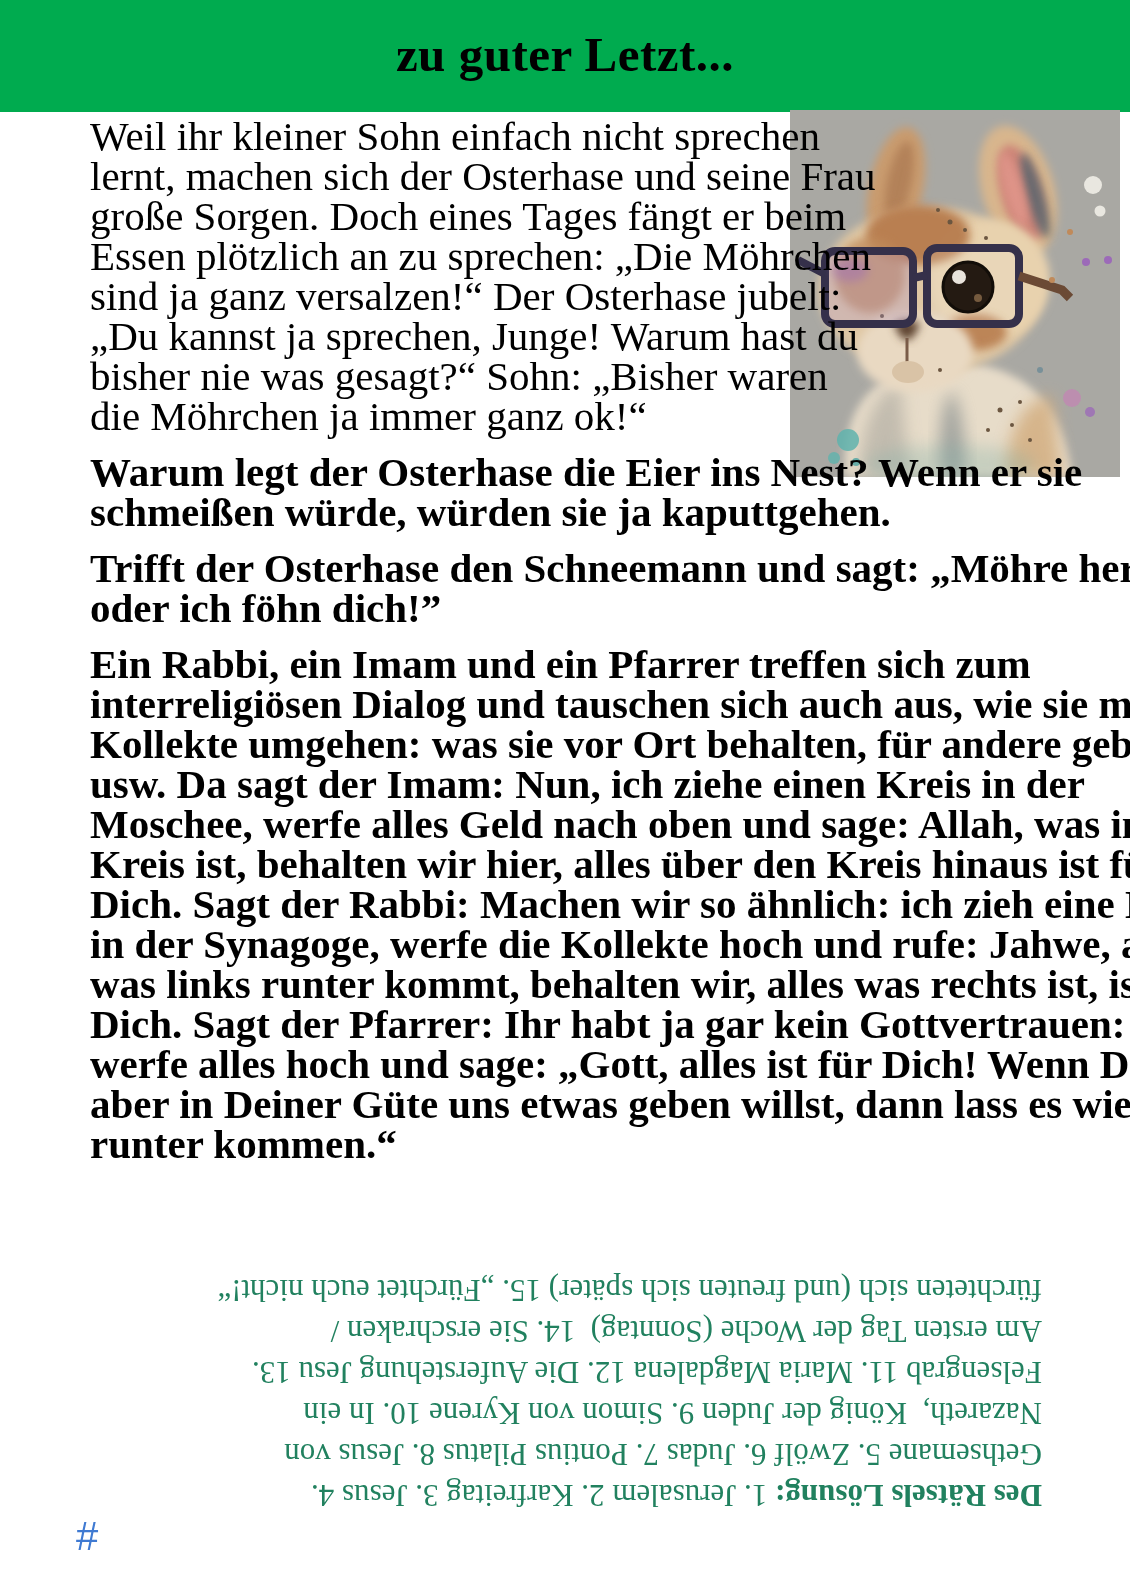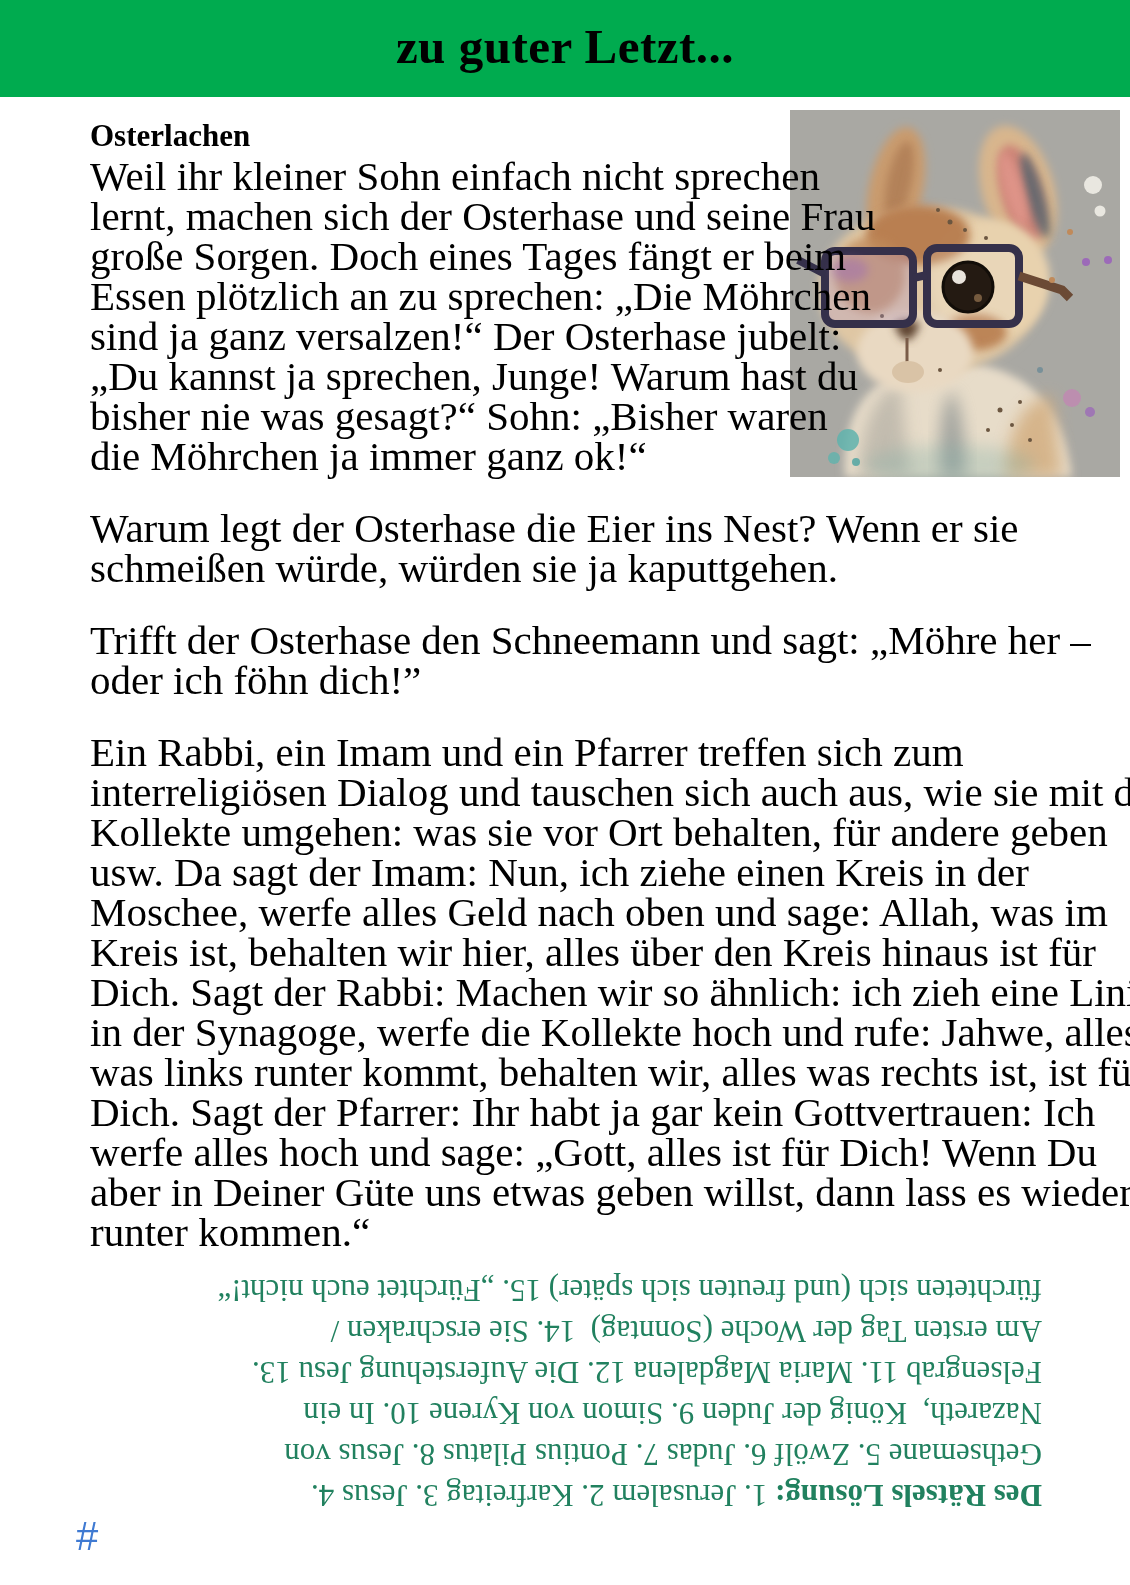--- a/index.html
+++ b/index.html
@@ -5,21 +5,21 @@
   html,body{margin:0;padding:0;background:#ffffff;}
   .page{
     position:relative;
     width:1130px;height:1585px;
     background:#ffffff;
     overflow:hidden;
     font-family:"Liberation Serif", serif;
     color:#000;
   }
   .banner{
-    position:absolute;left:0;top:0;width:1130px;height:97px;
+    position:absolute;left:0;top:0;width:1130px;height:112px;
     background:#00ab4f;
     display:flex;align-items:center;justify-content:center;
   }
   .banner-title{
     font-weight:bold;
     font-size:49px;
     line-height:1;
     margin-top:-4px;
     color:#000;
     letter-spacing:0.5px;
@@ -29,21 +29,21 @@
   }
   .article{
     position:absolute;left:90px;top:116px;width:1000px;
   }
   .heading{
     font-weight:bold;font-size:31px;line-height:40px;white-space:pre;
   }
   .para{
     font-size:41px;line-height:40px;white-space:pre;margin:0;
   }
-  .para.gap{margin-top:32px;}
+  .para.gap{margin-top:16px;font-weight:bold;}
   .solution{
     position:absolute;left:88px;top:1270px;width:954px;
     transform:rotate(180deg);
     color:#21815f;
     font-size:31px;line-height:41px;
     text-align:left;
   }
   .sol-line{white-space:pre;}
   .sol-label{font-weight:bold;}
   .hash-mark{
@@ -139,21 +139,20 @@
       <circle cx="282" cy="288" r="9" fill="#c08ab2" opacity="0.85"></circle>
       <circle cx="300" cy="302" r="5" fill="#9c6ab8" opacity="0.8"></circle>
       <circle cx="58" cy="330" r="11" fill="#5fb3ad" opacity="0.85"></circle>
       <circle cx="44" cy="348" r="6" fill="#5fb3ad" opacity="0.8"></circle>
       <circle cx="66" cy="352" r="4" fill="#4aa3a0" opacity="0.8"></circle>
       <circle cx="250" cy="260" r="3" fill="#6b8a96" opacity="0.8"></circle>
     </svg>
   </div>
 
   <div class="article">
-    <div class="heading">Osterlachen</div>
     <p class="para">Weil ihr kleiner Sohn einfach nicht sprechen
 lernt, machen sich der Osterhase und seine Frau
 große Sorgen. Doch eines Tages fängt er beim
 Essen plötzlich an zu sprechen: „Die Möhrchen
 sind ja ganz versalzen!“ Der Osterhase jubelt:
 „Du kannst ja sprechen, Junge! Warum hast du
 bisher nie was gesagt?“ Sohn: „Bisher waren
 die Möhrchen ja immer ganz ok!“</p>
     <p class="para gap">Warum legt der Osterhase die Eier ins Nest? Wenn er sie
 schmeißen würde, würden sie ja kaputtgehen.</p>

